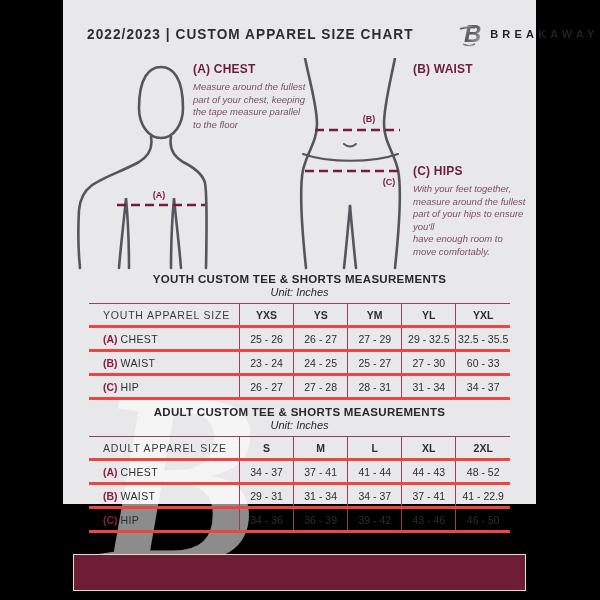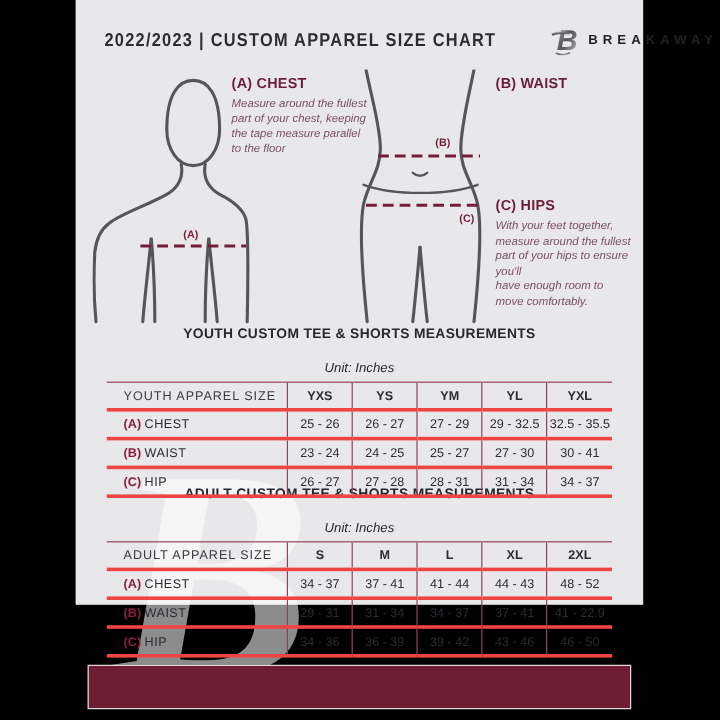--- a/index.html
+++ b/index.html
@@ -26,21 +26,21 @@
   .instr-body{font-size:9.5px;font-style:italic;line-height:1.32;color:#7b4f63;margin:0;white-space:pre-line;}
 
   
   .watermark{position:absolute;left:30px;top:355px;font-family:"Liberation Serif",serif;font-style:italic;font-weight:bold;font-size:250px;line-height:1;color:rgba(255,255,255,.55);pointer-events:none;}
 
   
   .meas-block{position:absolute;left:26px;width:421px;text-align:center;}
   .youth-block{top:273px;}
   .adult-block{top:406px;}
   .meas-title{font-size:11.5px;font-weight:bold;color:#26282e;letter-spacing:.3px;}
-  .meas-unit{font-size:11px;font-style:italic;color:#26282e;margin:16px 0 5px 0;}
+  .meas-unit{font-size:11px;font-style:italic;color:#26282e;margin:1px 0 5px 0;}
   table.size-table{border-collapse:collapse;width:421px;table-layout:fixed;position:relative;z-index:2;}
   table.size-table td{height:21px;border-top:1px solid #93425c;border-bottom:3px solid #ef4444;font-size:10.5px;color:#2b2d33;text-align:center;padding:0;}
   table.size-table td + td{border-left:1px solid #93425c;}
   table.size-table td.lbl{width:136px;text-align:left;padding-left:14px;}
   .hdr-lbl{font-size:10.5px;letter-spacing:.8px;color:#3a3c42;}
   .hdr-size{font-weight:bold;font-size:11px;}
   .row-prefix{color:#8a1f3d;font-weight:bold;}
   .row-label{color:#2b2d33;letter-spacing:.4px;}
 
   
@@ -138,21 +138,21 @@
           <td>27 - 29</td>
           <td>29 - 32.5</td>
           <td>32.5 - 35.5</td>
         </tr>
         <tr>
           <td class="lbl"><span class="row-prefix">(B)</span> <span class="row-label">WAIST</span></td>
           <td>23 - 24</td>
           <td>24 - 25</td>
           <td>25 - 27</td>
           <td>27 - 30</td>
-          <td>30 - 41</td>
+          <td>60 - 33</td>
         </tr>
         <tr>
           <td class="lbl"><span class="row-prefix">(C)</span> <span class="row-label">HIP</span></td>
           <td>26 - 27</td>
           <td>27 - 28</td>
           <td>28 - 31</td>
           <td>31 - 34</td>
           <td>34 - 37</td>
         </tr>
       </tbody>

